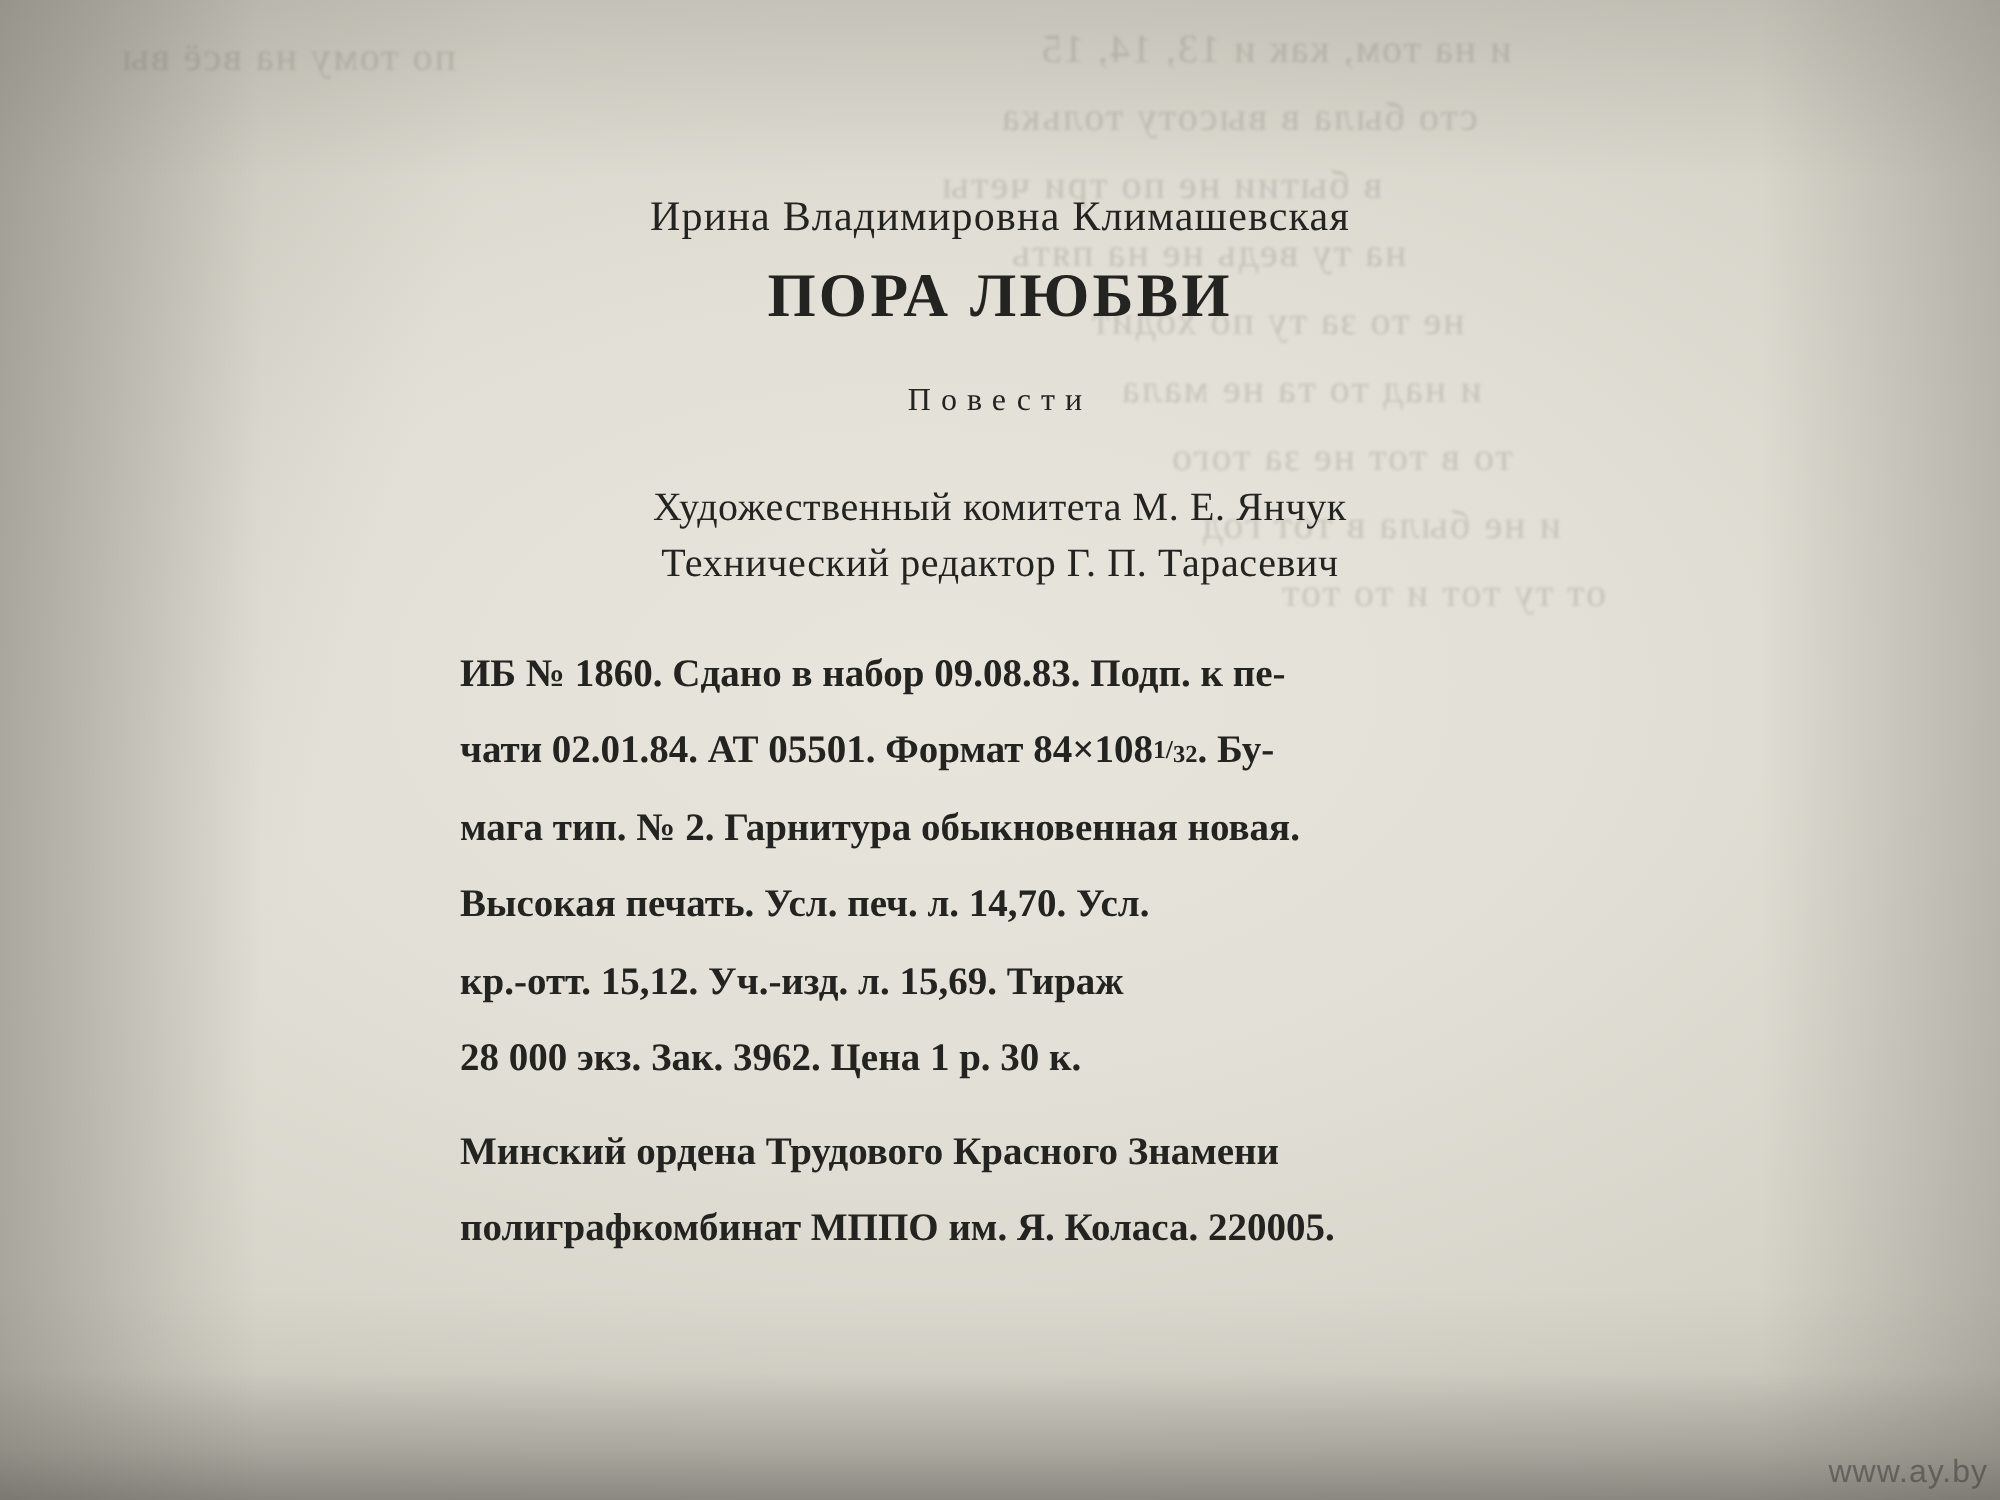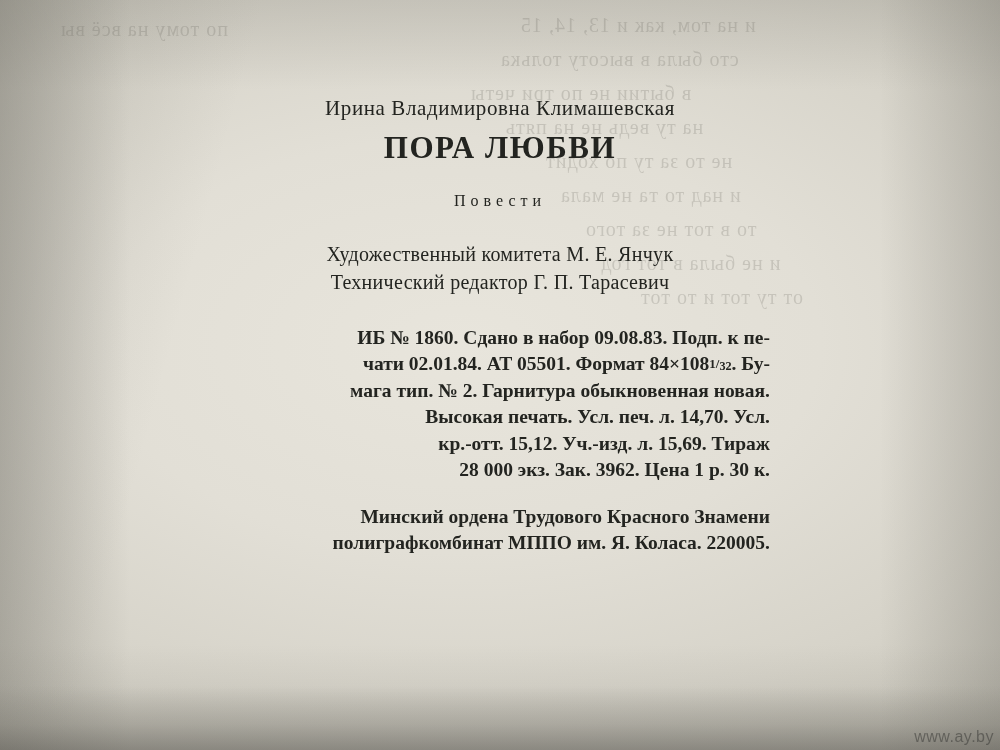--- a/index.html
+++ b/index.html
@@ -89,21 +89,21 @@
 
   .imprint-block {
     width: 540px;
     margin: 0 auto;
     text-align: justify;
     font-size: 19.5px;
     line-height: 1.36;
   }
   .imprint-block p { margin: 0 0 20px 0; }
   .imprint-block p:last-child { margin-bottom: 0; }
-  .center-line { text-align: right; display: block; }
+  .center-line { text-align: left; display: block; margin-top: 12px; }
 
   .bold { font-weight: bold; }
 
   .frac {
     font-size: 0.66em;
     vertical-align: 0.15em;
   }
   .frac sub { font-size: 0.95em; vertical-align: -0.18em; }
 
   .publisher { font-weight: bold; }

